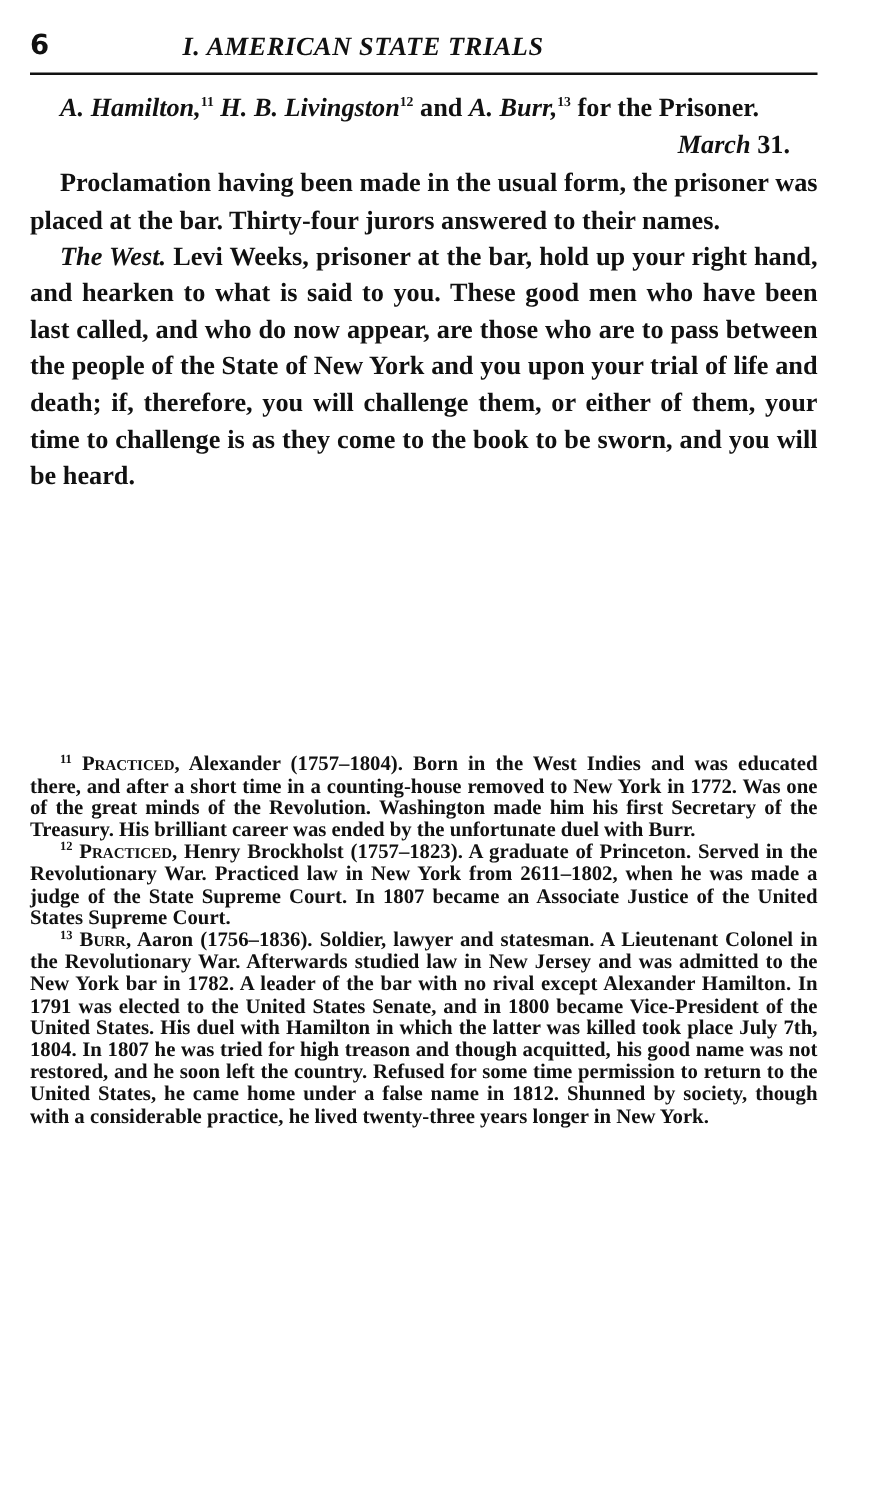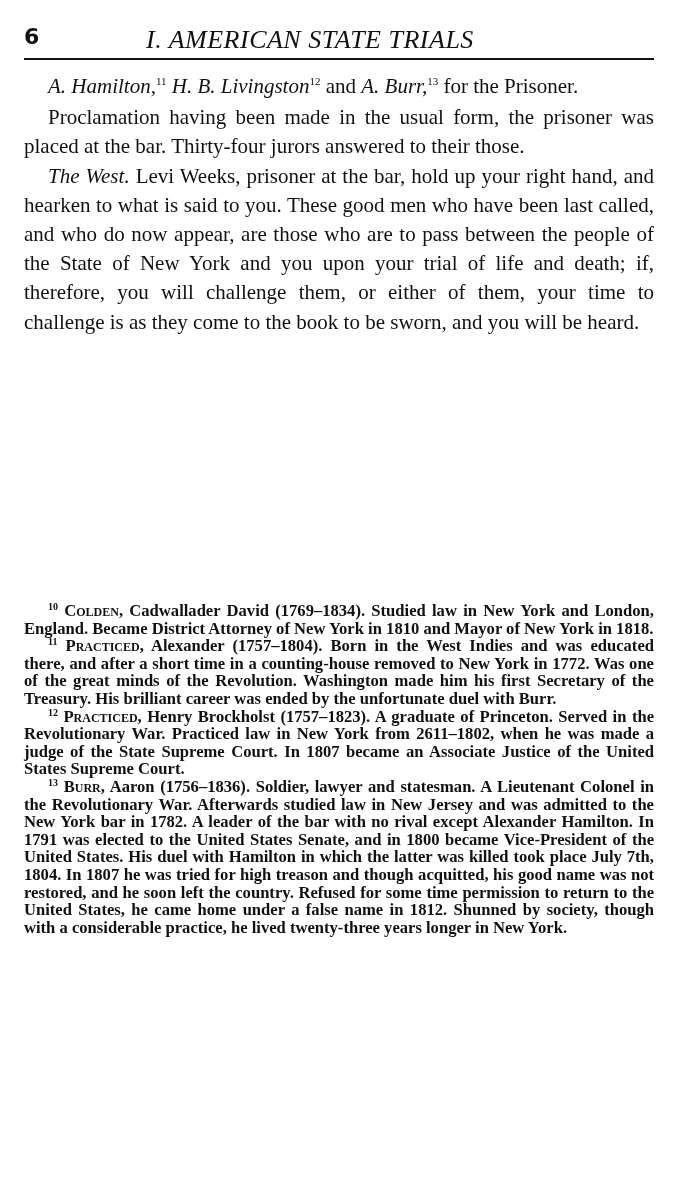--- a/index.html
+++ b/index.html
@@ -10,31 +10,31 @@
   }
   .page { position: absolute; left: 24px; top: 0; width: 630px; }
   .header {
     position: absolute; top: 22px; left: 0; width: 630px; height: 34px;
   }
   .page-num {
     position: absolute; left: 0; top: 2px; font-size: 22px; font-weight: bold;
     font-family: "DejaVu Sans", "Liberation Sans", sans-serif;
   }
   .running-head {
-    position: absolute; left: 122px; top: 3px; font-size: 26px; font-weight: normal; font-style: italic;
+    position: absolute; left: 122px; top: 3px; font-size: 21px; font-weight: bold; font-style: italic;
     letter-spacing: 0.5px;
     font-family: "Liberation Serif", "DejaVu Serif", serif;
   }
   .rule {
     position: absolute; left: 0; top: 58px; width: 630px; height: 2px; background: #111;
   }
   .main {
     position: absolute; top: 72px; left: 0; width: 630px;
     font-family: "Liberation Serif", "DejaVu Serif", serif;
-    font-size: 21px; line-height: 29.2px; font-weight: normal;
+    font-size: 21px; line-height: 29.2px; font-weight: bold;
     text-align: justify;
   }
   .main p { margin: 0; }
   .indent { text-indent: 24px; }
   .right { text-align: right; padding-right: 22px; margin: 0; }
   .it { font-style: italic; }
   sup { font-size: 11px; line-height: 0; vertical-align: 8px; }
   .notes {
     position: absolute; top: 602px; left: 0; width: 630px;
     font-family: "Liberation Serif", "DejaVu Serif", serif;
@@ -58,28 +58,31 @@
   <div class="rule"></div>
 
   <div class="main">
     <p class="indent">
       <span class="it">A. Hamilton,</span><sup>11</sup>
       <span class="it">H. B. Livingston</span><sup>12</sup>
       <span>and</span>
       <span class="it">A. Burr,</span><sup>13</sup>
       <span>for the Prisoner.</span>
     </p>
+    <p class="right">
+      <span class="it">March</span>
+      <span>31.</span>
+    </p>
     <div class="spacer"></div>
-    <p class="indent">Proclamation having been made in the usual form, the prisoner was placed at the bar.  Thirty-four jurors answered to their those.</p>
+    <p class="indent">Proclamation having been made in the usual form, the prisoner was placed at the bar.  Thirty-four jurors answered to their names.</p>
     <p class="indent">
       <span class="it">The West.</span>
       <span>Levi Weeks, prisoner at the bar, hold up your right hand, and hearken to what is said to you.  These good men who have been last called, and who do now appear, are those who are to pass between the people of the State of New York and you upon your trial of life and death; if, therefore, you will challenge them, or either of them, your time to challenge is as they come to the book to be sworn, and you will be heard.</span>
     </p>
   </div>
 
   <div class="notes">
-    <p><sup>10</sup> <span class="sc">Colden</span><span>, Cadwallader David (1769–1834).  Studied law in New York and London, England.  Became District Attorney of New York in 1810 and Mayor of New York in 1818.</span></p>
     <p><sup>11</sup> <span class="sc">Practiced</span><span>, Alexander (1757–1804).  Born in the West Indies and was educated there, and after a short time in a counting-house removed to New York in 1772.  Was one of the great minds of the Revolution.  Washington made him his first Secretary of the Treasury.  His brilliant career was ended by the unfortunate duel with Burr.</span></p>
     <p><sup>12</sup> <span class="sc">Practiced</span><span>, Henry Brockholst (1757–1823).  A graduate of Princeton.  Served in the Revolutionary War.  Practiced law in New York from 2611–1802, when he was made a judge of the State Supreme Court.  In 1807 became an Associate Justice of the United States Supreme Court.</span></p>
     <p><sup>13</sup> <span class="sc">Burr</span><span>, Aaron (1756–1836).  Soldier, lawyer and statesman.  A Lieutenant Colonel in the Revolutionary War.  Afterwards studied law in New Jersey and was admitted to the New York bar in 1782.  A leader of the bar with no rival except Alexander Hamilton.  In 1791 was elected to the United States Senate, and in 1800 became Vice-President of the United States.  His duel with Hamilton in which the latter was killed took place July 7th, 1804.  In 1807 he was tried for high treason and though acquitted, his good name was not restored, and he soon left the country.  Refused for some time permission to return to the United States, he came home under a false name in 1812.  Shunned by society, though with a considerable practice, he lived twenty-three years longer in New York.</span></p>
   </div>
 
 </div>
 
 </body></html>

